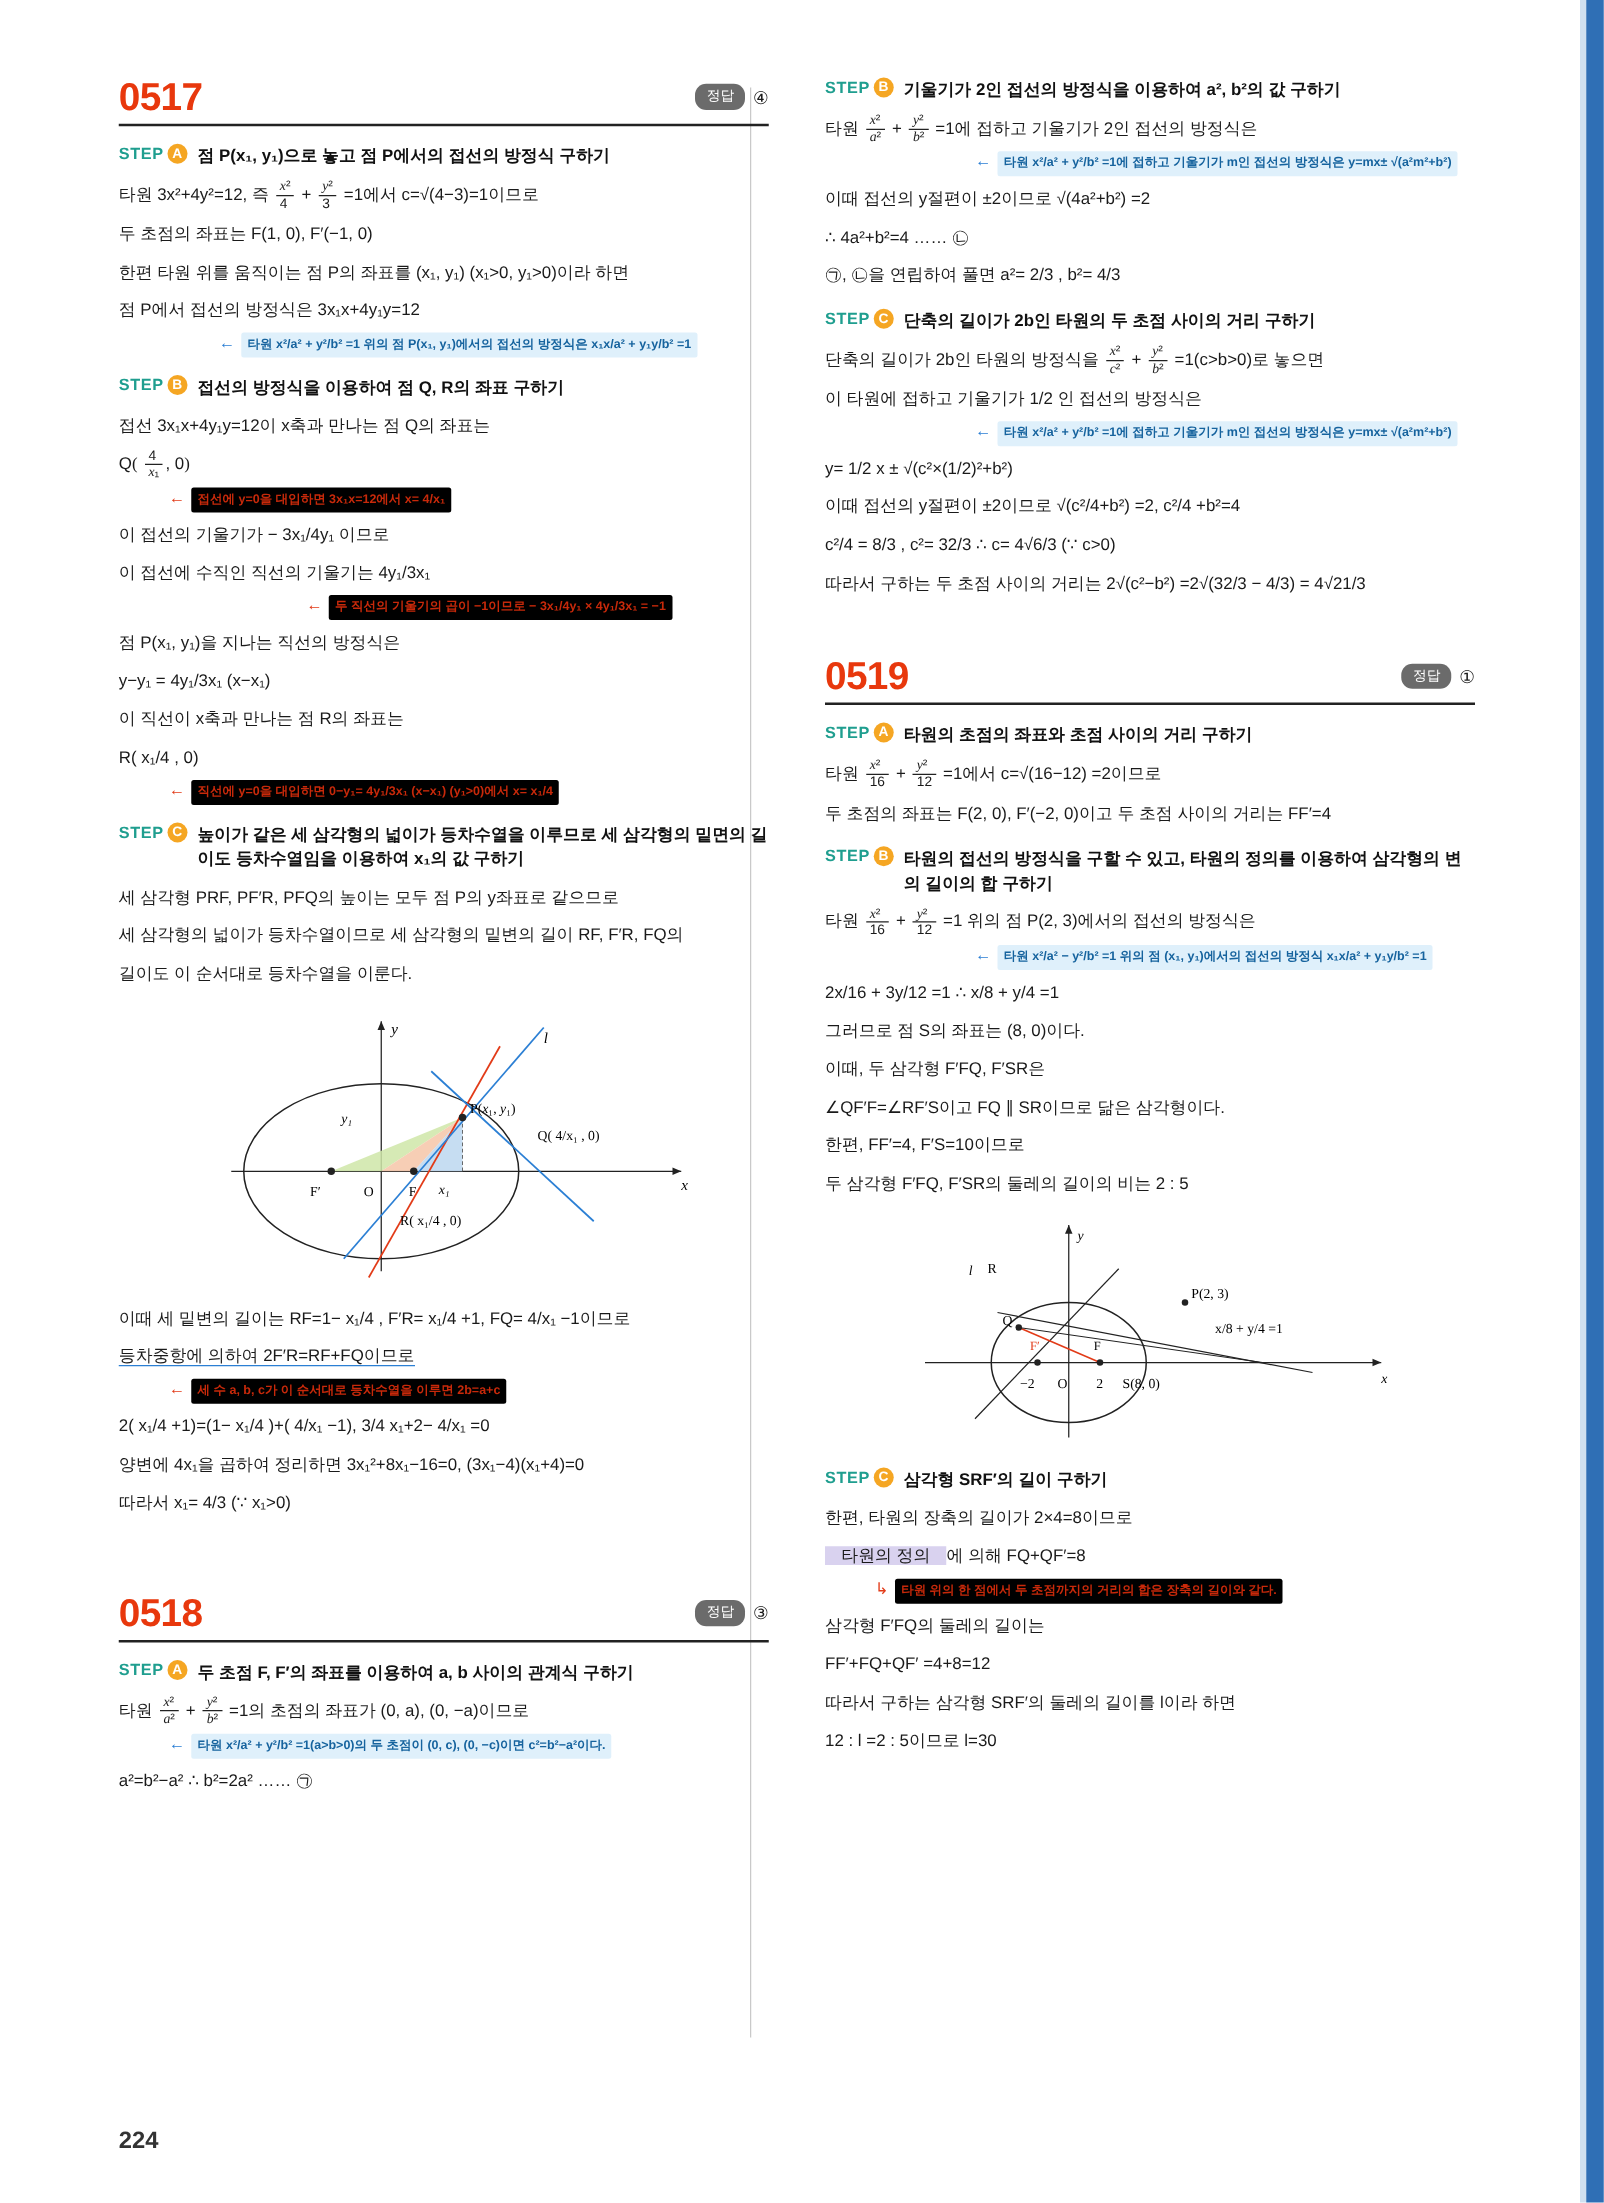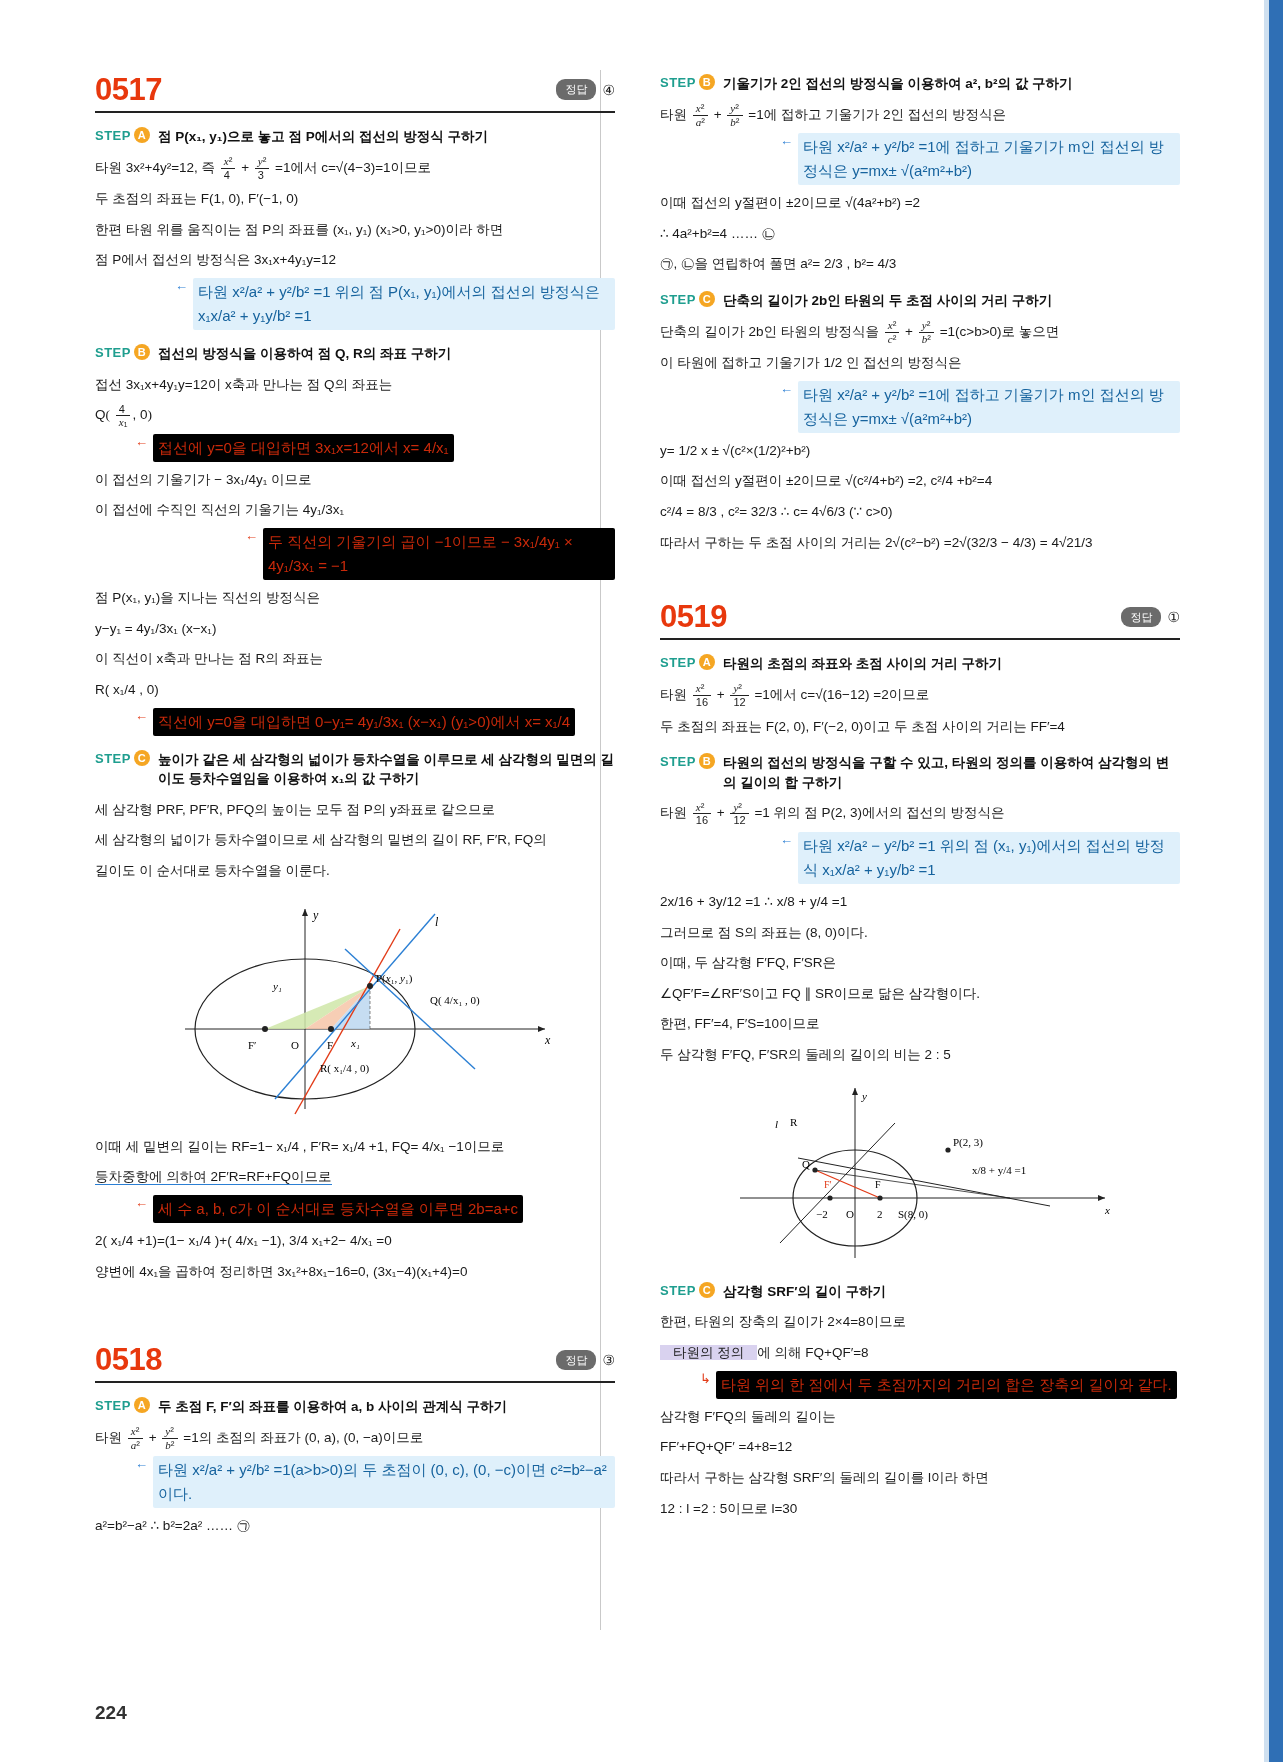--- a/index.html
+++ b/index.html
@@ -9,21 +9,21 @@
     font-family:"Liberation Sans", sans-serif;
     color:#1a1a1a;
     position:relative;
     overflow:hidden;
   }
   .page{position:absolute;inset:0;}
   
   .edge-bar{position:absolute;right:0;top:0;width:14px;height:100%;background:#2f6fb5;}
   .edge-bar2{position:absolute;right:14px;top:0;width:5px;height:100%;background:#cfe0f0;}
 
-  .col{position:absolute;top:74px;width:520px;}
+  .col{position:absolute;top:62px;width:520px;}
   .col-left{left:95px;}
   .col-right{left:660px;}
   .divider{position:absolute;left:600px;top:70px;width:1px;height:1560px;background:#c9c9c9;}
 
   .prob-head{display:flex;align-items:center;justify-content:space-between;border-bottom:2px solid #222;padding-bottom:6px;margin-bottom:14px;}
   .prob-num{font-size:31px;font-weight:bold;color:#e8380d;letter-spacing:-0.5px;line-height:1;}
   .ans-wrap{display:flex;align-items:center;gap:6px;}
   .ans-pill{background:#6b6b6b;color:#fff;font-size:11px;padding:2px 9px;border-radius:9px;line-height:1.5;}
   .ans-val{font-size:14px;}
 
@@ -35,21 +35,21 @@
   p.t{font-size:13.5px;line-height:1.9;margin:5px 0;}
   .frac{display:inline-block;vertical-align:middle;text-align:left;font-size:11px;line-height:1.15;margin:0 2px;}
   .frac .num{display:block;border-bottom:1px solid #222;padding:0 3px;}
   .frac .den{display:block;padding:0 3px;}
   i{font-family:"Liberation Serif",serif;font-style:italic;}
   .ser{font-family:"Liberation Serif",serif;}
 
   
   .callout{display:flex;align-items:flex-start;gap:5px;margin:4px 0 4px 40px;}
   .callout .arrow{color:#2b7fd4;font-size:13px;line-height:1.2;}
-  .callout .txt{background:#dff0fb;color:#16639e;font-size:15px;line-height:1.6;padding:2px 5px;border-radius:2px;}
+  .callout .txt{background:#dff0fb;color:#16639e;font-size:10px;line-height:1.6;padding:2px 5px;border-radius:2px;font-weight:bold;}
   .callout.red .arrow{color:#e23b18;}
   .callout.red .txt{background:#000000;color:#c8290a;}
   .callout.center{margin-left:120px;}
   .callout.ml80{margin-left:80px;}
   .callout.ml140{margin-left:150px;}
 
   .underline-blue{border-bottom:1.5px solid #2b7fd4;}
   .hl{background:#d9d2ef;padding:0 13px;}
 
   .fig{margin:10px 0 10px 0;display:flex;justify-content:center;}
@@ -164,20 +164,21 @@
     </div>
 
     <p class="t">이때 세 밑변의 길이는 RF=1− x₁/4 , F′R= x₁/4 +1, FQ= 4/x₁ −1이므로</p>
     <p class="t"><span class="underline-blue">등차중항에 의하여 2F′R=RF+FQ이므로</span></p>
     <div class="callout red">
       <span class="arrow">←</span>
       <span class="txt">세 수 a, b, c가 이 순서대로 등차수열을 이루면 2b=a+c</span>
     </div>
     <p class="t">2( x₁/4 +1)=(1− x₁/4 )+( 4/x₁ −1), 3/4 x₁+2− 4/x₁ =0</p>
     <p class="t">양변에 4x₁을 곱하여 정리하면 3x₁²+8x₁−16=0, (3x₁−4)(x₁+4)=0</p>
+    <p class="t">따라서 x₁= 4/3 (∵ x₁&gt;0)</p>
 
     <div class="prob-head" style="margin-top:60px;">
       <div class="prob-num">0518</div>
       <div class="ans-wrap">
         <span class="ans-pill">정답</span>
         <span class="ans-val">③</span>
       </div>
     </div>
 
     <div class="step-line">

